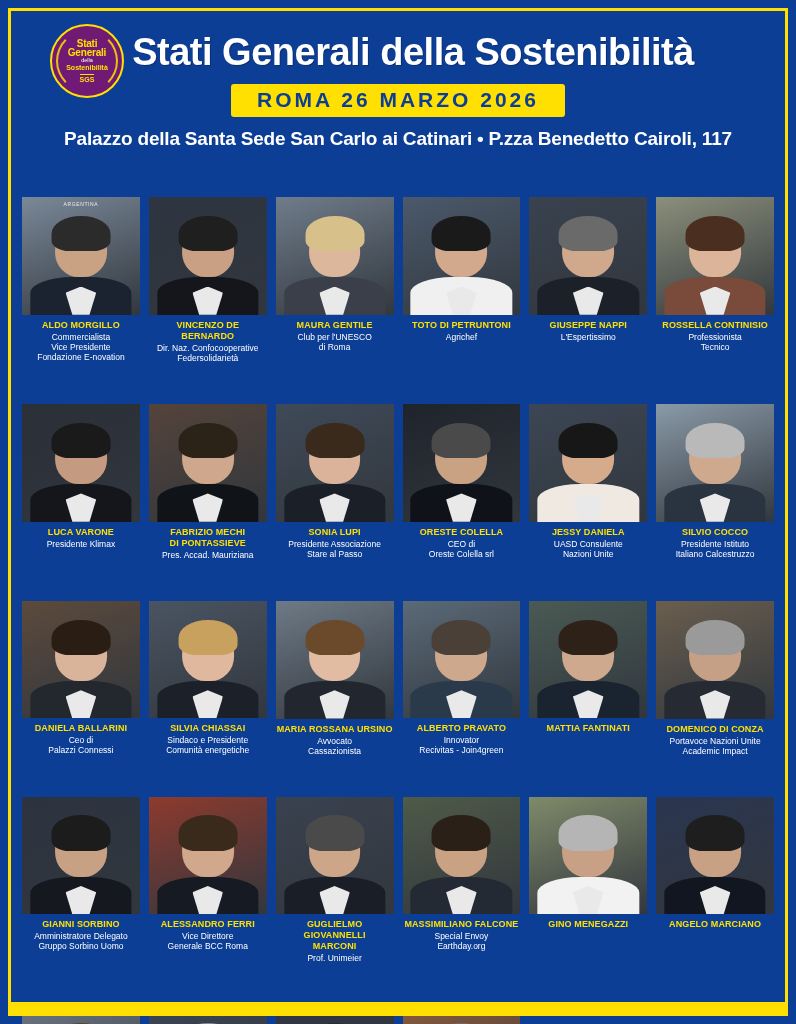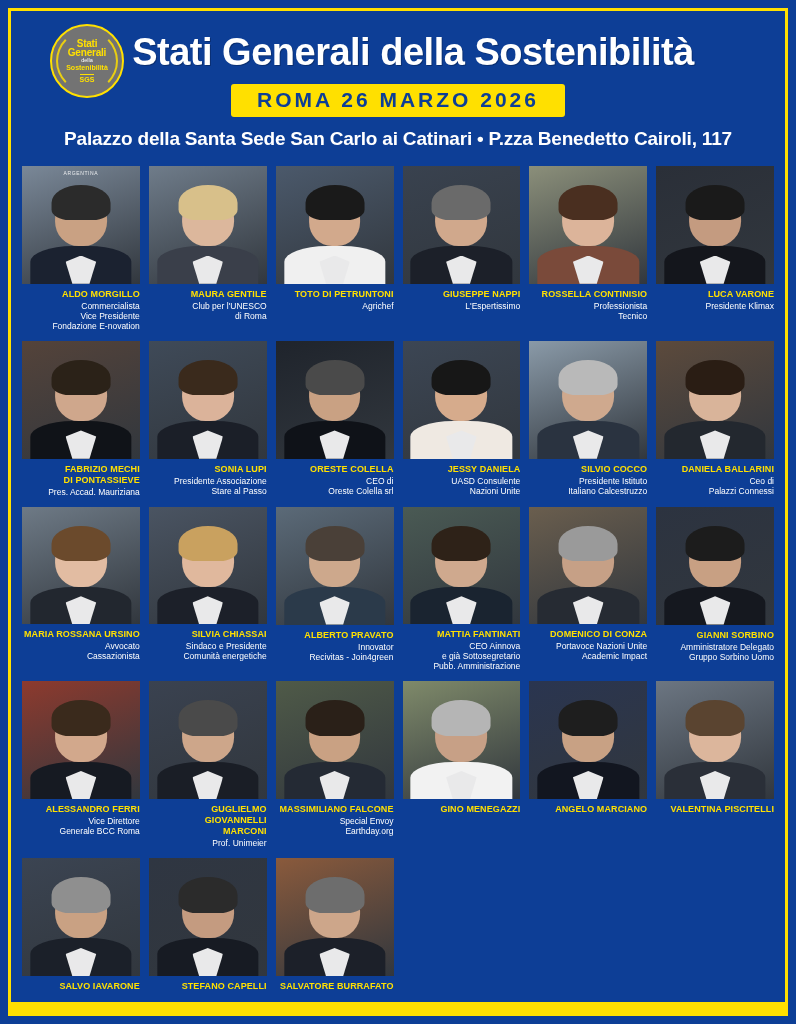--- a/index.html
+++ b/index.html
@@ -31,21 +31,21 @@
     padding-top: 24px;
     text-align: center;
   }
   .logo {
     position: absolute;
     left: 28px;
     top: 24px;
     width: 74px;
     height: 74px;
     border-radius: 50%;
-    background: #737373;
+    background: #701a75;
     display: flex;
     flex-direction: column;
     align-items: center;
     justify-content: center;
     border: 2px solid #ffe000;
   }
   .logo-wreath {
     position: absolute;
     inset: 4px;
     border-radius: 50%;
@@ -116,21 +116,22 @@
     text-align: center;
   }
   
   .grid {
     display: grid;
     grid-template-columns: repeat(6, 1fr);
     gap: 10px 9px;
     margin-top: 16px;
   }
   .person {
-    text-align: right;
+    text-align: center;
+    margin-top: 31px;
   }
   .photo {
     width: 100%;
     aspect-ratio: 1 / 1;
     background: #5a6470;
     overflow: hidden;
     position: relative;
   }
   .photo .bg {
     position: absolute;
@@ -237,20 +238,31 @@
             <div class="body" style="background: rgb(27, 34, 48);"></div>
             <div class="shirt"></div>
             <div class="head" style="background: rgb(201, 161, 131);"></div>
             <div class="hair" style="background: rgb(43, 43, 43);"></div>
           </div>
           <div class="p-name">ALDO MORGILLO</div>
           <div class="p-role">Commercialista<br>Vice Presidente<br>Fondazione E-novation</div>
         </div>
         <div class="person">
           <div class="photo">
+            <div class="bg" style="background: linear-gradient(160deg, rgb(46, 52, 64) 0%, rgba(0, 0, 0, 0.45) 100%);"></div>
+            <div class="body" style="background: rgb(20, 22, 28);"></div>
+            <div class="shirt"></div>
+            <div class="head" style="background: rgb(202, 160, 133);"></div>
+            <div class="hair" style="background: rgb(31, 31, 31);"></div>
+          </div>
+          <div class="p-name">VINCENZO DE BERNARDO</div>
+          <div class="p-role">Dir. Naz. Confocooperative<br>Federsolidarietà</div>
+        </div>
+        <div class="person">
+          <div class="photo">
             <div class="bg" style="background: linear-gradient(160deg, rgb(111, 124, 138) 0%, rgba(0, 0, 0, 0.45) 100%);"></div>
             <div class="body" style="background: rgb(58, 63, 74);"></div>
             <div class="shirt"></div>
             <div class="head" style="background: rgb(220, 183, 156);"></div>
             <div class="hair" style="background: rgb(216, 192, 138);"></div>
           </div>
           <div class="p-name">MAURA GENTILE</div>
           <div class="p-role">Club per l'UNESCO<br>di Roma</div>
         </div>
         <div class="person">
@@ -358,61 +370,60 @@
             <div class="body" style="background: rgb(35, 40, 47);"></div>
             <div class="shirt"></div>
             <div class="head" style="background: rgb(217, 180, 154);"></div>
             <div class="hair" style="background: rgb(42, 29, 20);"></div>
           </div>
           <div class="p-name">DANIELA BALLARINI</div>
           <div class="p-role">Ceo di<br>Palazzi Connessi</div>
         </div>
         <div class="person">
           <div class="photo">
+            <div class="bg" style="background: linear-gradient(160deg, rgb(74, 84, 98) 0%, rgba(0, 0, 0, 0.45) 100%);"></div>
+            <div class="body" style="background: rgb(28, 32, 41);"></div>
+            <div class="shirt"></div>
+            <div class="head" style="background: rgb(224, 184, 157);"></div>
+            <div class="hair" style="background: rgb(201, 161, 95);"></div>
+          </div>
+          <div class="p-name">SILVIA CHIASSAI</div>
+          <div class="p-role">Sindaco e Presidente<br>Comunità energetiche</div>
+        </div>
+        <div class="person">
+          <div class="photo">
             <div class="bg" style="background: linear-gradient(160deg, rgb(110, 122, 134) 0%, rgba(0, 0, 0, 0.45) 100%);"></div>
             <div class="body" style="background: rgb(34, 39, 47);"></div>
             <div class="shirt"></div>
             <div class="head" style="background: rgb(226, 188, 162);"></div>
             <div class="hair" style="background: rgb(107, 74, 44);"></div>
           </div>
           <div class="p-name">MARIA ROSSANA URSINO</div>
           <div class="p-role">Avvocato<br>Cassazionista</div>
         </div>
         <div class="person">
           <div class="photo">
-            <div class="bg" style="background: linear-gradient(160deg, rgb(74, 84, 98) 0%, rgba(0, 0, 0, 0.45) 100%);"></div>
-            <div class="body" style="background: rgb(28, 32, 41);"></div>
-            <div class="shirt"></div>
-            <div class="head" style="background: rgb(224, 184, 157);"></div>
-            <div class="hair" style="background: rgb(201, 161, 95);"></div>
-          </div>
-          <div class="p-name">SILVIA CHIASSAI</div>
-          <div class="p-role">Sindaco e Presidente<br>Comunità energetiche</div>
-        </div>
-        <div class="person">
-          <div class="photo">
             <div class="bg" style="background: linear-gradient(160deg, rgb(91, 106, 120) 0%, rgba(0, 0, 0, 0.45) 100%);"></div>
             <div class="body" style="background: rgb(43, 58, 74);"></div>
             <div class="shirt"></div>
             <div class="head" style="background: rgb(205, 168, 140);"></div>
             <div class="hair" style="background: rgb(74, 64, 56);"></div>
           </div>
           <div class="p-name">ALBERTO PRAVATO</div>
           <div class="p-role">Innovator<br>Recivitas - Join4green</div>
         </div>
         <div class="person">
           <div class="photo">
             <div class="bg" style="background: linear-gradient(160deg, rgb(74, 90, 84) 0%, rgba(0, 0, 0, 0.45) 100%);"></div>
             <div class="body" style="background: rgb(26, 36, 48);"></div>
             <div class="shirt"></div>
             <div class="head" style="background: rgb(207, 169, 142);"></div>
             <div class="hair" style="background: rgb(46, 34, 24);"></div>
           </div>
           <div class="p-name">MATTIA FANTINATI</div>
-          <div class="p-role">CEO Ainnova<br>e già Sottosegretario<br>Pubb. Amministrazione</div>
         </div>
         <div class="person">
           <div class="photo">
             <div class="bg" style="background: linear-gradient(160deg, rgb(106, 94, 78) 0%, rgba(0, 0, 0, 0.45) 100%);"></div>
             <div class="body" style="background: rgb(38, 43, 51);"></div>
             <div class="shirt"></div>
             <div class="head" style="background: rgb(198, 160, 134);"></div>
             <div class="hair" style="background: rgb(154, 154, 154);"></div>
           </div>
           <div class="p-name">DOMENICO DI CONZA</div>

